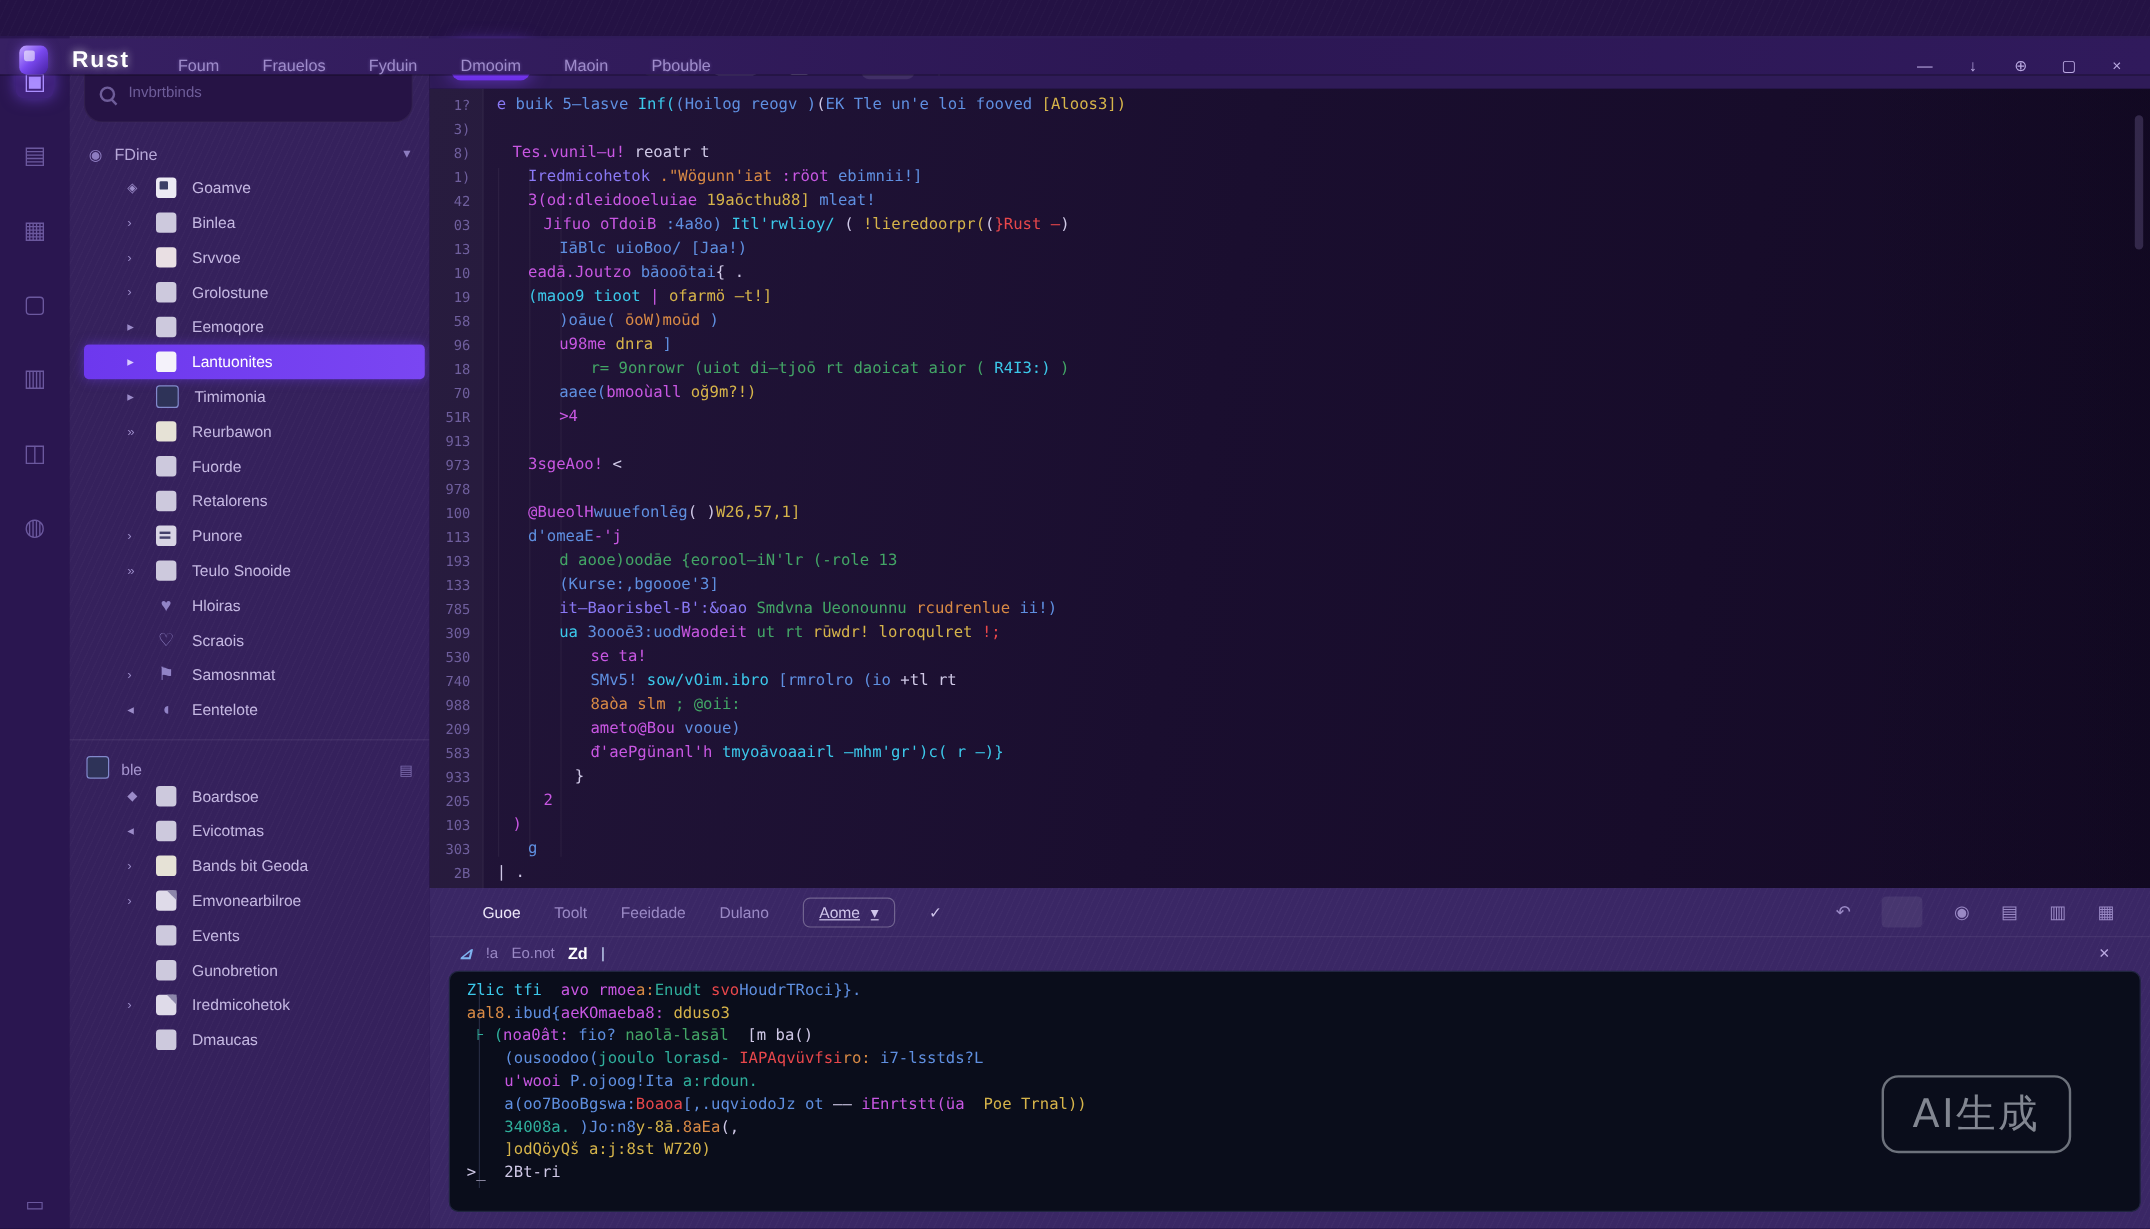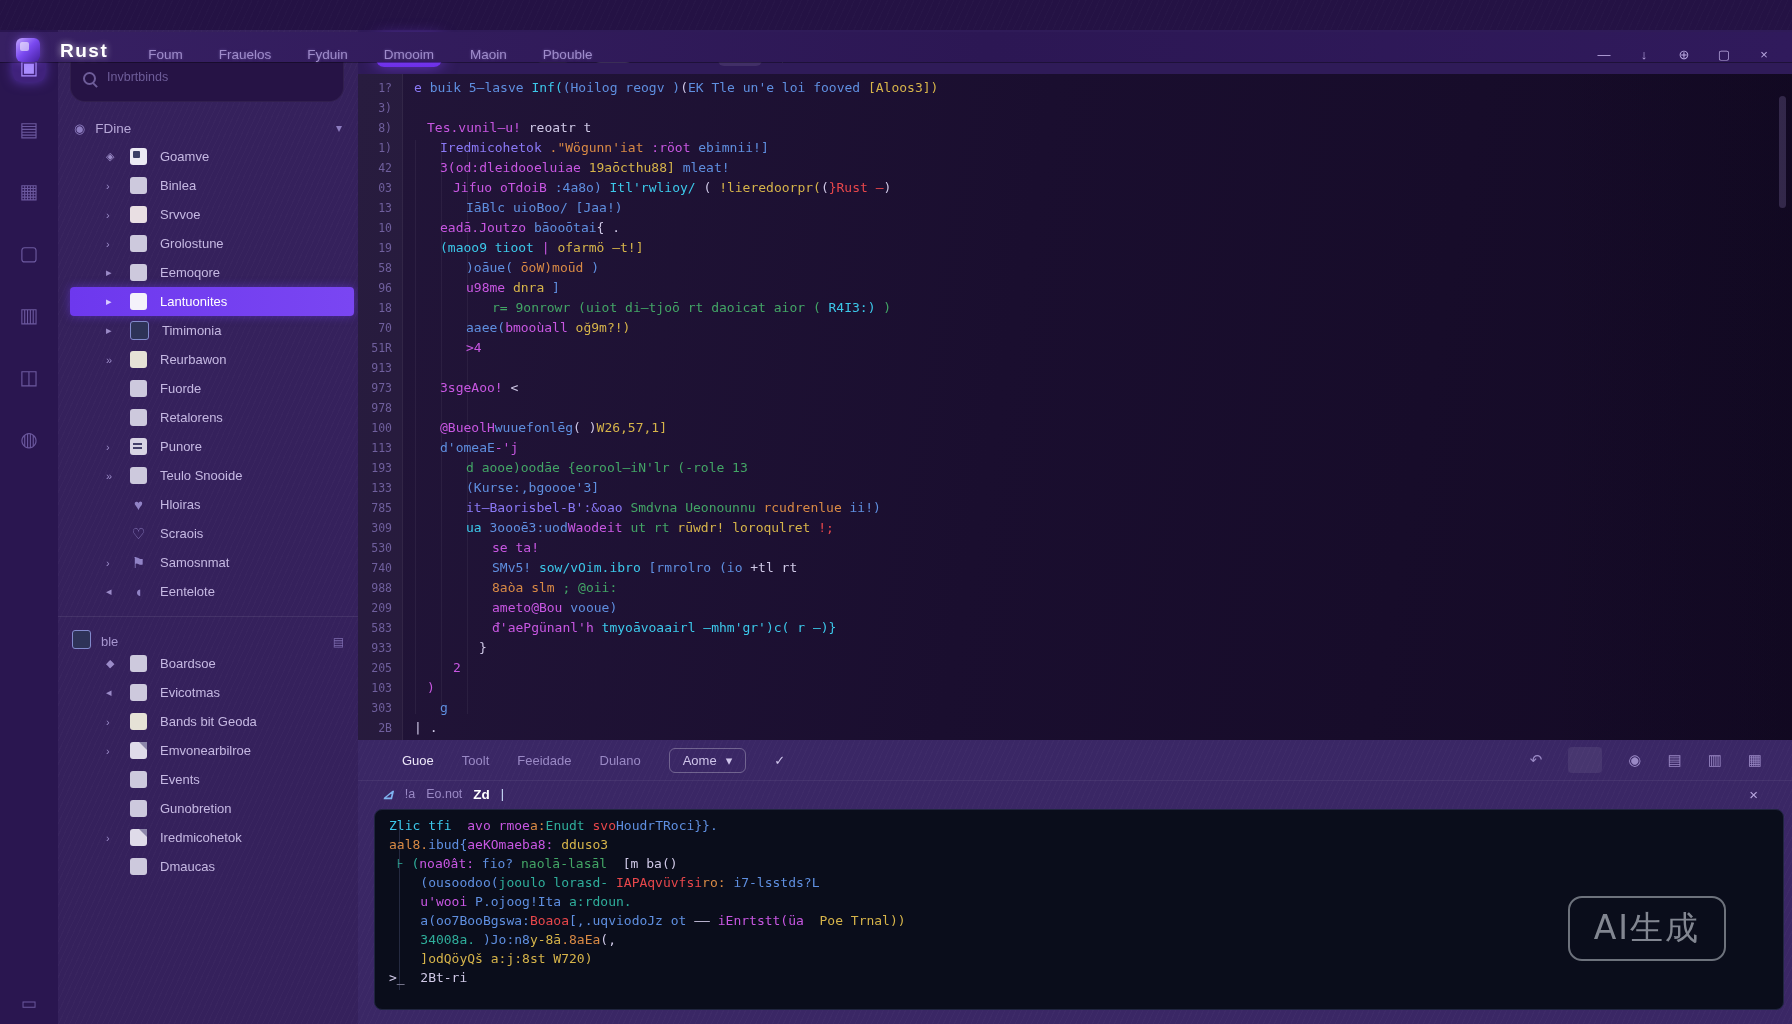--- a/index.html
+++ b/index.html
@@ -103,21 +103,21 @@
   .s-b{color:#5f8fe0;} .s-c{color:#3cc8ea;} .s-m{color:#c857e2;} .s-v{color:#8a79f5;}
   .s-y{color:#d6b44a;} .s-o{color:#d98a45;} .s-g{color:#43a566;} .s-r{color:#e8474b;}
   .s-w{color:#cfc8e6;} .s-t{color:#2fae9b;}
   
   .bottompanel{height:284px;background:#3a2765;display:flex;flex-direction:column;flex:none;
     background-image:repeating-linear-gradient(115deg,rgba(255,255,255,.02) 0 1px,transparent 1px 5px);}
   .btabs{height:40px;display:flex;align-items:center;gap:28px;padding-left:44px;flex:none;}
   .btab{font-size:13px;color:#9a89c5;}
   .btab.active{color:#ece6f8;}
   .bdrop{display:flex;align-items:center;gap:9px;border:1px solid rgba(255,255,255,.28);
-    border-radius:6px;padding:4px 13px;color:#cfc5ea;font-size:13px;}
+    border-radius:6px;padding:4px 13px;color:#cfc5ea;font-size:13px;text-decoration:underline;}
   .bcheck{color:#cfc5ea;font-size:13px;}
   .bicons{margin-left:auto;display:flex;gap:26px;margin-right:30px;color:#9a89c5;font-size:15px;align-items:center;}
   .bico.dim{width:34px;height:26px;background:rgba(255,255,255,.07);border-radius:4px;}
   .theader{height:26px;display:flex;align-items:center;gap:11px;padding-left:24px;color:#9a89c5;
     font-size:12.5px;border-top:1px solid rgba(255,255,255,.06);position:relative;flex:none;}
   .th-accent{color:#7fb3f0;font-style:italic;font-weight:bold;font-size:14px;}
   .th-bold{color:#ffffff;font-weight:bold;font-size:13.5px;}
   .th-caret{color:#cfe2ff;}
   .th-close{position:absolute;right:34px;color:#b9a8e0;font-size:15px;}
   .termbox{flex:1;margin:2px 8px 14px 16px;background:#0a0d1b;border:1px solid #20253f;

